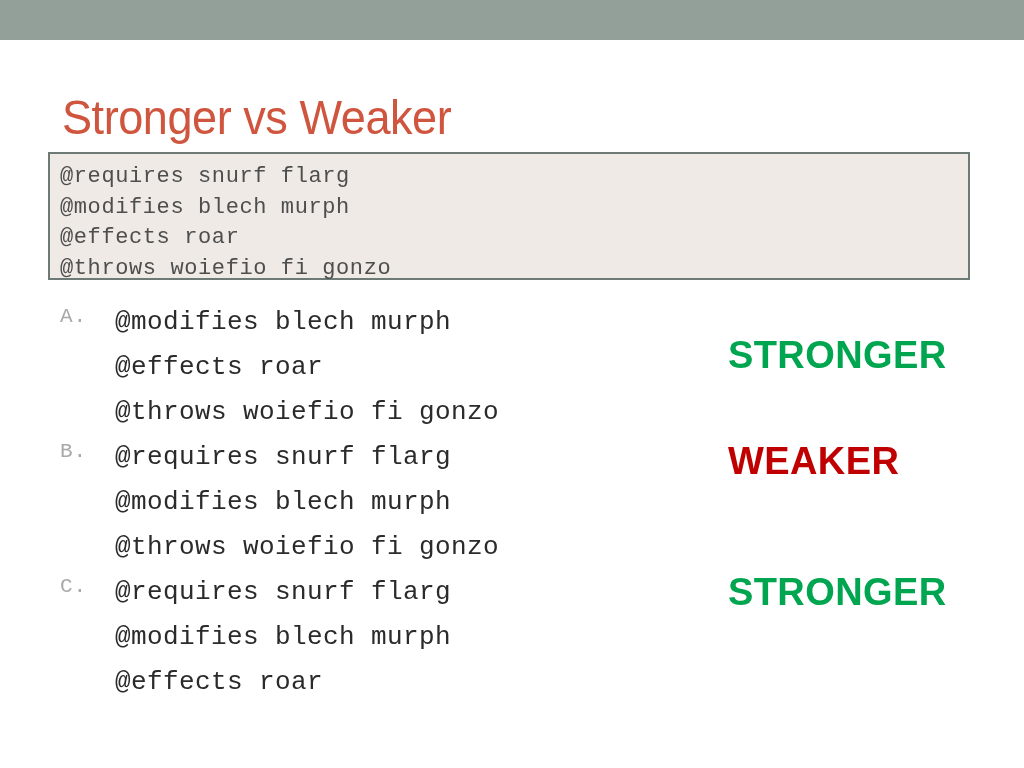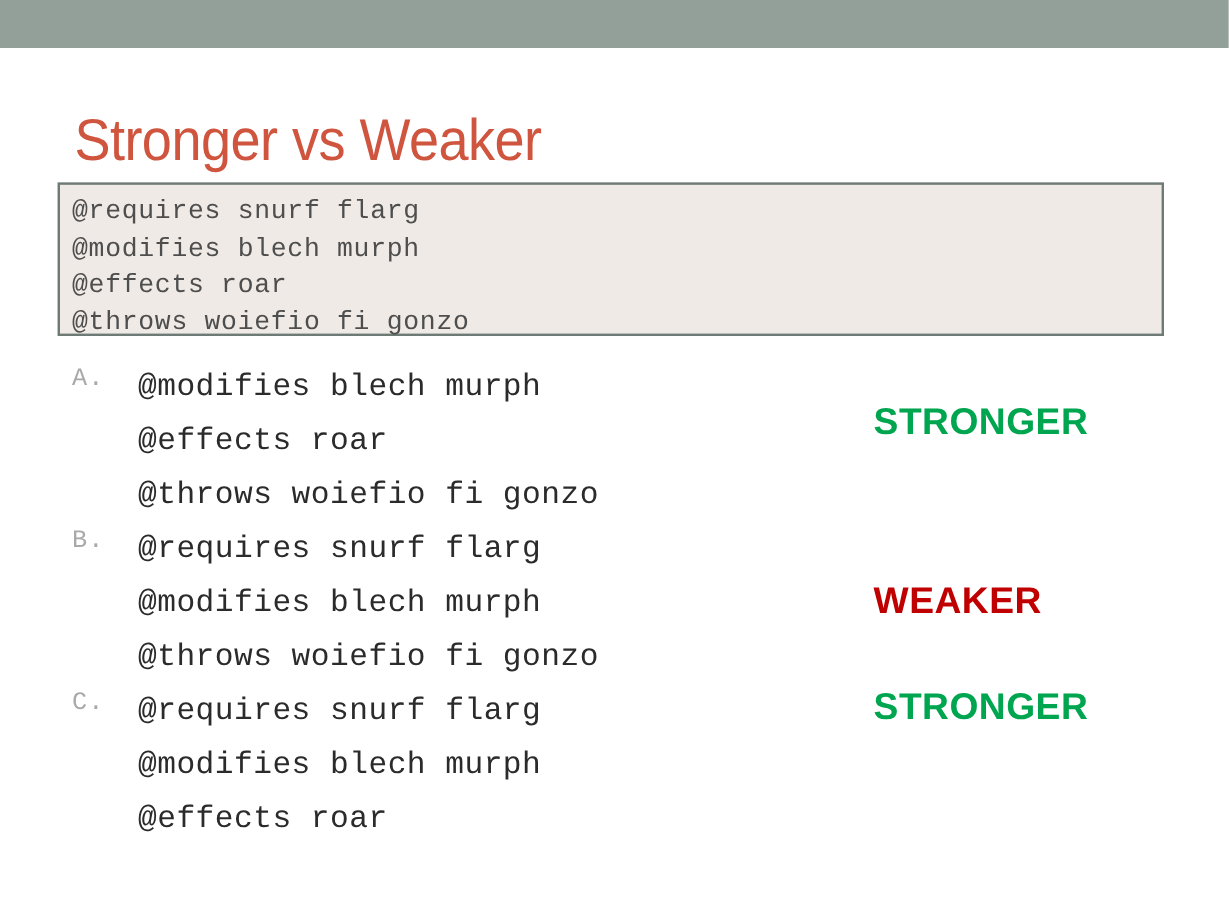--- a/index.html
+++ b/index.html
@@ -93,30 +93,30 @@
     line-height: 45px;
     color: #2b2b2b;
     white-space: pre;
     letter-spacing: 0.4px;
   }
 
   
   .verdict {
     position: absolute;
     font-family: "Liberation Sans", sans-serif;
-    font-size: 31px;
+    font-size: 38px;
     font-weight: bold;
     letter-spacing: 0.4px;
     white-space: nowrap;
   }
   .verdict-stronger { color: #00a550; }
   .verdict-weaker   { color: #c00000; }
 
   #verdict-0 { left: 728px; top: 334px; }
-  #verdict-1 { left: 728px; top: 483px; }
+  #verdict-1 { left: 728px; top: 440px; }
   #verdict-2 { left: 728px; top: 571px; }
 </style>
 </head>
 <body>
 
 <div class="theme-bar"></div>
 
 <div class="slide-title">Stronger vs Weaker</div>
 
 <div class="spec-box">

